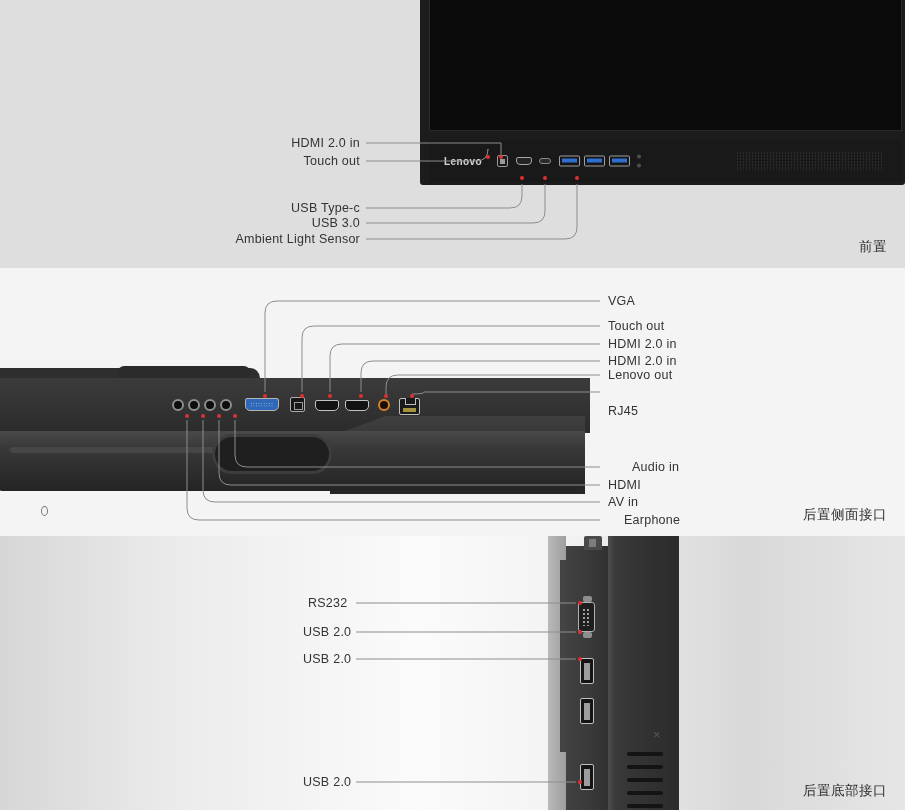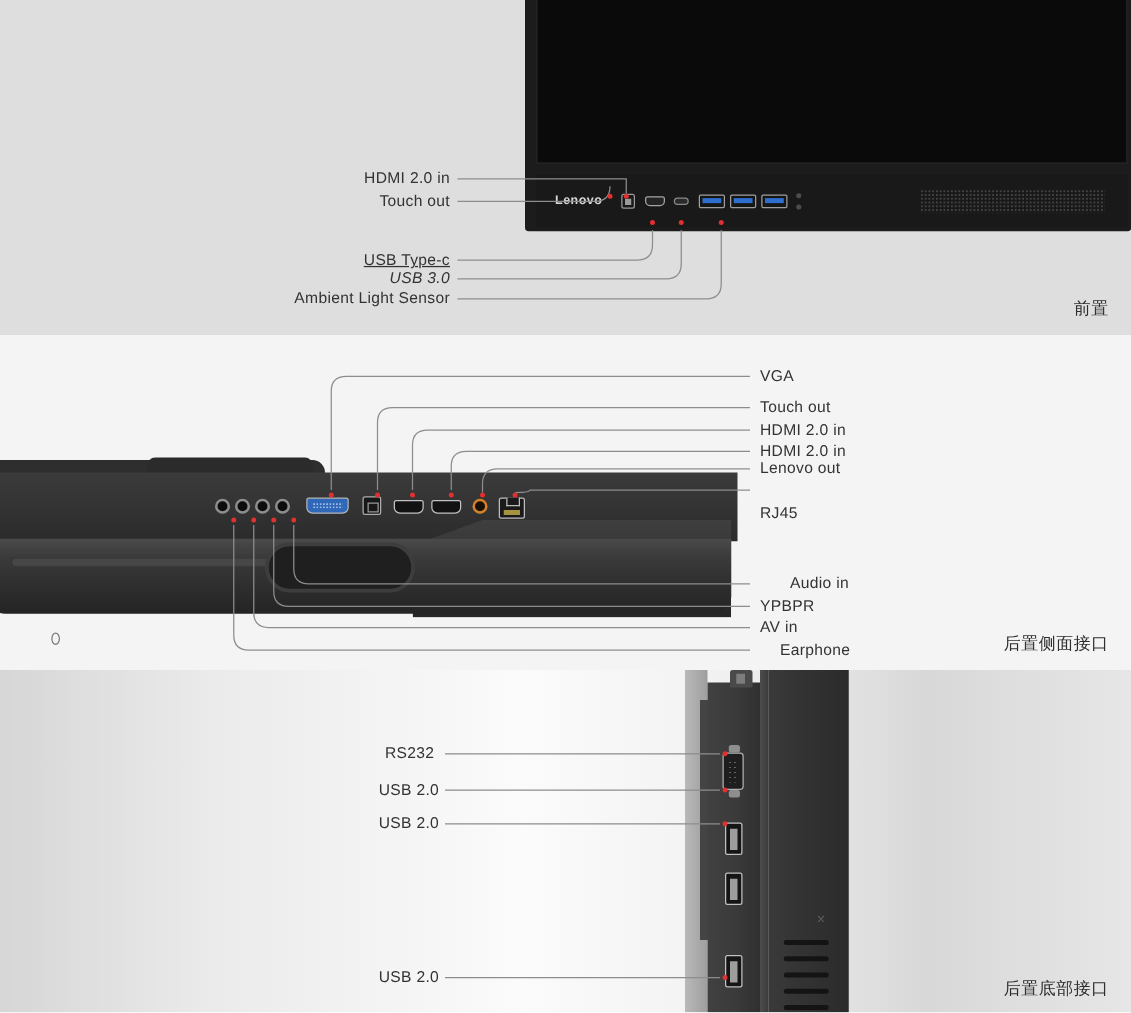--- a/index.html
+++ b/index.html
@@ -250,22 +250,22 @@
         <div class="fport p-typec" style="left:110px"></div>
         <div class="fport p-usb3" style="left:130px"></div>
         <div class="fport p-usb3" style="left:155px"></div>
         <div class="fport p-usb3" style="left:180px"></div>
         <div class="fport p-als" style="left:208px"></div>
       </div>
     </div>
 
     <div class="lbl r" style="right:545px; top:143px;">HDMI 2.0 in</div>
     <div class="lbl r" style="right:545px; top:161px;">Touch out</div>
-    <div class="lbl r" style="right:545px; top:208px;text-decoration:underline;">USB Type-c</div>
-    <div class="lbl r" style="right:545px; top:223px;font-style:italic;">USB 3.0</div>
+    <div class="lbl r" style="right:545px; top:208px;">USB Type-c</div>
+    <div class="lbl r" style="right:545px; top:223px;">USB 3.0</div>
     <div class="lbl r" style="right:545px; top:239px;">Ambient Light Sensor</div>
 
     <svg class="leaders" viewBox="0 0 905 268">
 
       <path d="M366,143 H501 V155"></path>
       <circle class="dot" cx="501" cy="157" r="2"></circle>
 
       <path d="M366,161 H476 Q488,161 488,149 V150"></path>
       <circle class="dot" cx="488" cy="157" r="2"></circle>
 
@@ -305,21 +305,21 @@
     <div id="rear-handle"></div>
 
     <div class="lbl l" style="left:608px; top:33px;">VGA</div>
     <div class="lbl l" style="left:608px; top:58px;">Touch out</div>
     <div class="lbl l" style="left:608px; top:76px;">HDMI 2.0 in</div>
     <div class="lbl l" style="left:608px; top:93px;">HDMI 2.0 in</div>
     <div class="lbl l" style="left:608px; top:107px;">Lenovo out</div>
     <div class="lbl l" style="left:608px; top:124px;margin-top:19px;">RJ45</div>
 
     <div class="lbl l" style="left:632px; top:199px;">Audio in</div>
-    <div class="lbl l" style="left:608px; top:217px;">YPBPR</div>
+    <div class="lbl l" style="left:608px; top:217px;">HDMI</div>
     <div class="lbl l" style="left:608px; top:234px;">AV in</div>
     <div class="lbl l" style="left:608px; top:252px;margin-left:16px;">Earphone</div>
 
     <svg class="leaders" viewBox="0 0 905 268">
 
       <path d="M265,124 V45 Q265,33 277,33 H600"></path>
       <circle class="dot" cx="265" cy="128" r="2"></circle>
 
       <path d="M302,124 V70 Q302,58 314,58 H600"></path>
       <circle class="dot" cx="302" cy="128" r="2"></circle>

